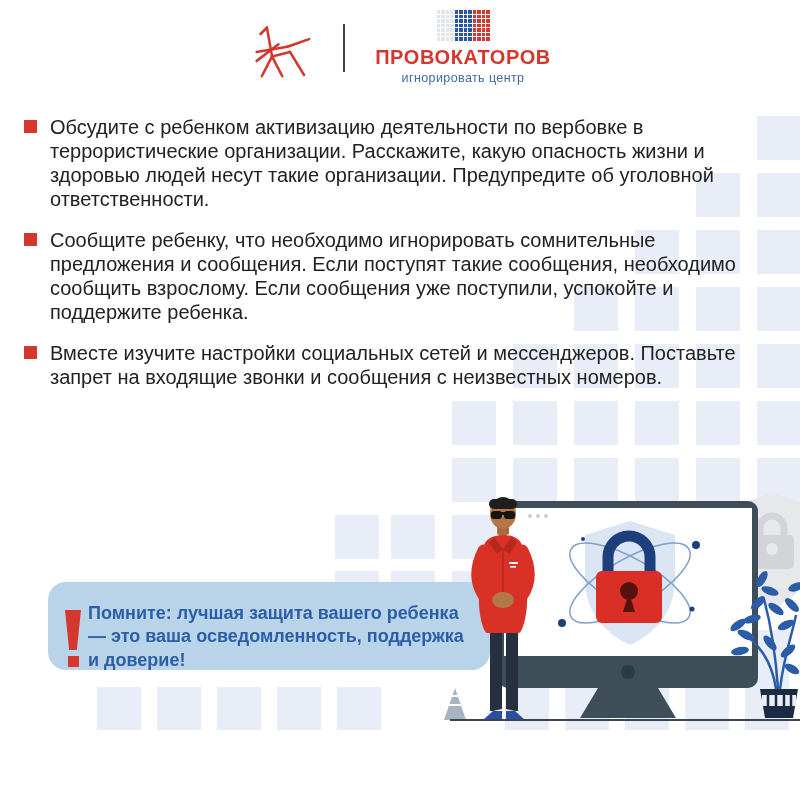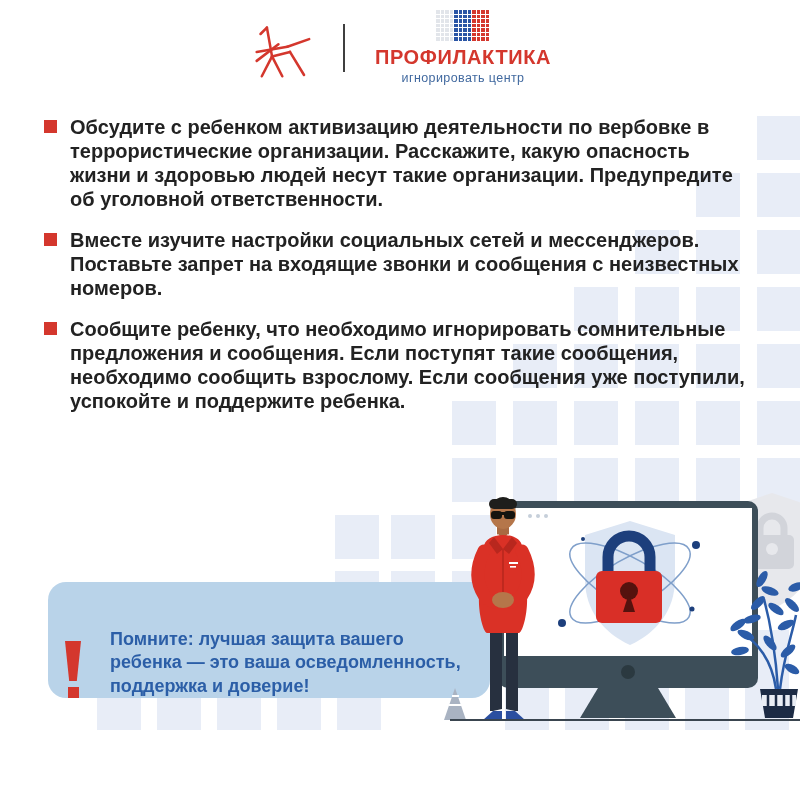--- a/index.html
+++ b/index.html
@@ -27,27 +27,27 @@
 
   
   .banner{height:70px;background:var(--accent-red);display:flex;align-items:center;justify-content:center;position:relative;z-index:4;}
   .banner h1{color:#fff;font-size:26px;font-weight:bold;letter-spacing:-.2px;white-space:nowrap;transform:scaleX(.97);}
 
   
   .main{position:relative;height:635px;}
   .bg-squares{position:absolute;inset:0;z-index:0;}
   .sq{position:absolute;background:var(--bg-square);}
 
-  .bullets{list-style:none;position:relative;z-index:1;padding:20px 52px 0 44px;font-weight:bold;}
+  .bullets{list-style:none;position:relative;z-index:1;padding:20px 52px 0 24px;}
   .bullets li{display:flex;gap:13px;margin-bottom:17px;}
   .bullet-marker{flex:0 0 13px;width:13px;height:13px;background:var(--accent-red);margin-top:5px;}
   .bullets p{font-size:20px;line-height:1.2;color:var(--body-text);}
 
-  .note{position:absolute;left:48px;top:487px;width:442px;height:116px;background:var(--note-bg);
-        border-radius:18px;z-index:2;display:flex;align-items:flex-end;padding:22px 18px 0 16px;gap:28px;}
+  .note{position:absolute;left:48px;top:487px;width:442px;height:88px;background:var(--note-bg);
+        border-radius:18px;z-index:2;display:flex;align-items:center;padding:22px 18px 0 16px;gap:6px;}
   .exclaim{width:18px;flex:0 0 18px;display:flex;flex-direction:column;align-items:center;margin-top:3px;}
   .exclaim .bar{width:16px;height:40px;background:var(--accent-red);clip-path:polygon(0 0,100% 0,74% 100%,26% 100%);}
   .exclaim .dot{width:11px;height:11px;background:var(--accent-red);margin-top:6px;}
   .note p{font-size:18px;font-weight:bold;line-height:1.3;color:var(--note-text);width:380px;}
 
   .illus{position:absolute;left:440px;top:388px;width:360px;height:247px;z-index:3;}
 </style>
 </head>
 <body>
 
@@ -146,21 +146,21 @@
           <i style="background: rgb(226, 229, 234);"></i>
           <i style="background: rgb(42, 85, 165);"></i>
           <i style="background: rgb(42, 85, 165);"></i>
           <i style="background: rgb(42, 85, 165);"></i>
           <i style="background: rgb(42, 85, 165);"></i>
           <i style="background: rgb(212, 55, 45);"></i>
           <i style="background: rgb(212, 55, 45);"></i>
           <i style="background: rgb(212, 55, 45);"></i>
           <i style="background: rgb(212, 55, 45);"></i>
         </div>
-      <div class="brand-name">ПРОФИЛАКТИКА</div>
+      <div class="brand-name">ПРОВОКАТОРОВ</div>
       <div class="brand-sub">игнорировать центр</div>
     </div>
   </header>
 
 
   <div class="main">
     <div class="bg-squares" id="bg">
         <div class="sq" style="left: 757px; top: 21px; width: 44px; height: 44px;"></div>
         <div class="sq" style="left: 757px; top: 78px; width: 44px; height: 44px;"></div>
         <div class="sq" style="left: 757px; top: 135px; width: 44px; height: 44px;"></div>
@@ -207,25 +207,25 @@
         <div class="sq" style="left: 745px; top: 535px; width: 44px; height: 100px;"></div>
       </div>
 
     <ul class="bullets">
       <li>
         <span class="bullet-marker"></span>
         <p>Обсудите с ребенком активизацию деятельности по вербовке в террористические организации. Расскажите, какую опасность жизни и здоровью людей несут такие организации. Предупредите об уголовной ответственности.</p>
       </li>
       <li>
         <span class="bullet-marker"></span>
-        <p>Вместе изучите настройки социальных сетей и мессенджеров. Поставьте запрет на входящие звонки и сообщения с неизвестных номеров.</p>
+        <p>Сообщите ребенку, что необходимо игнорировать сомнительные предложения и сообщения. Если поступят такие сообщения, необходимо сообщить взрослому. Если сообщения уже поступили, успокойте и поддержите ребенка.</p>
       </li>
       <li>
         <span class="bullet-marker"></span>
-        <p>Сообщите ребенку, что необходимо игнорировать сомнительные предложения и сообщения. Если поступят такие сообщения, необходимо сообщить взрослому. Если сообщения уже поступили, успокойте и поддержите ребенка.</p>
+        <p>Вместе изучите настройки социальных сетей и мессенджеров. Поставьте запрет на входящие звонки и сообщения с неизвестных номеров.</p>
       </li>
     </ul>
 
     <div class="note">
       <div class="exclaim">
         <div class="bar"></div>
           <div class="dot"></div>
       </div>
       <p>Помните: лучшая защита вашего ребенка — это ваша осведомленность, поддержка и доверие!</p>
     </div>

